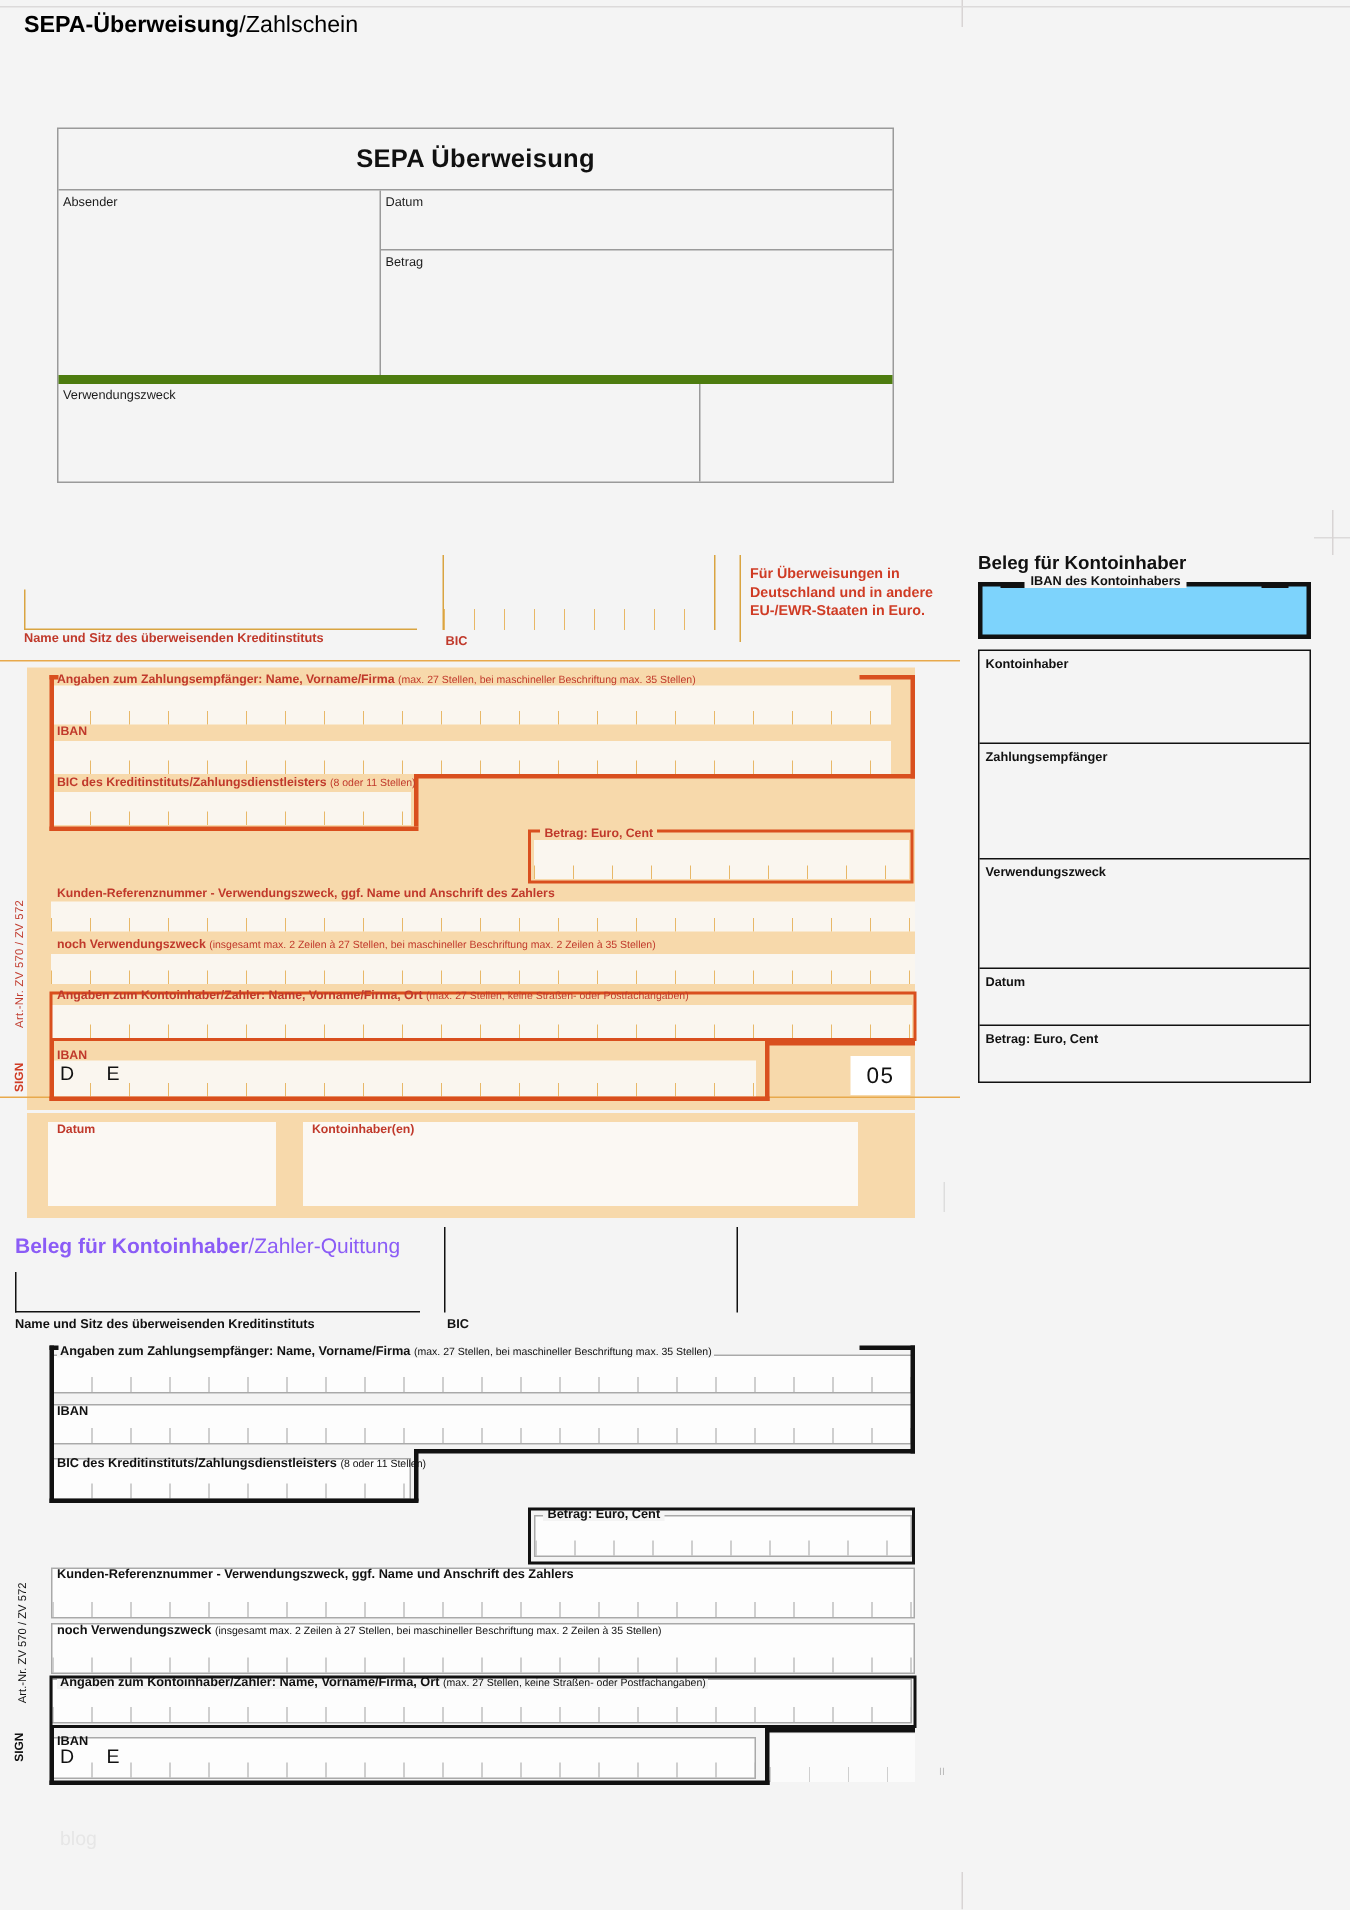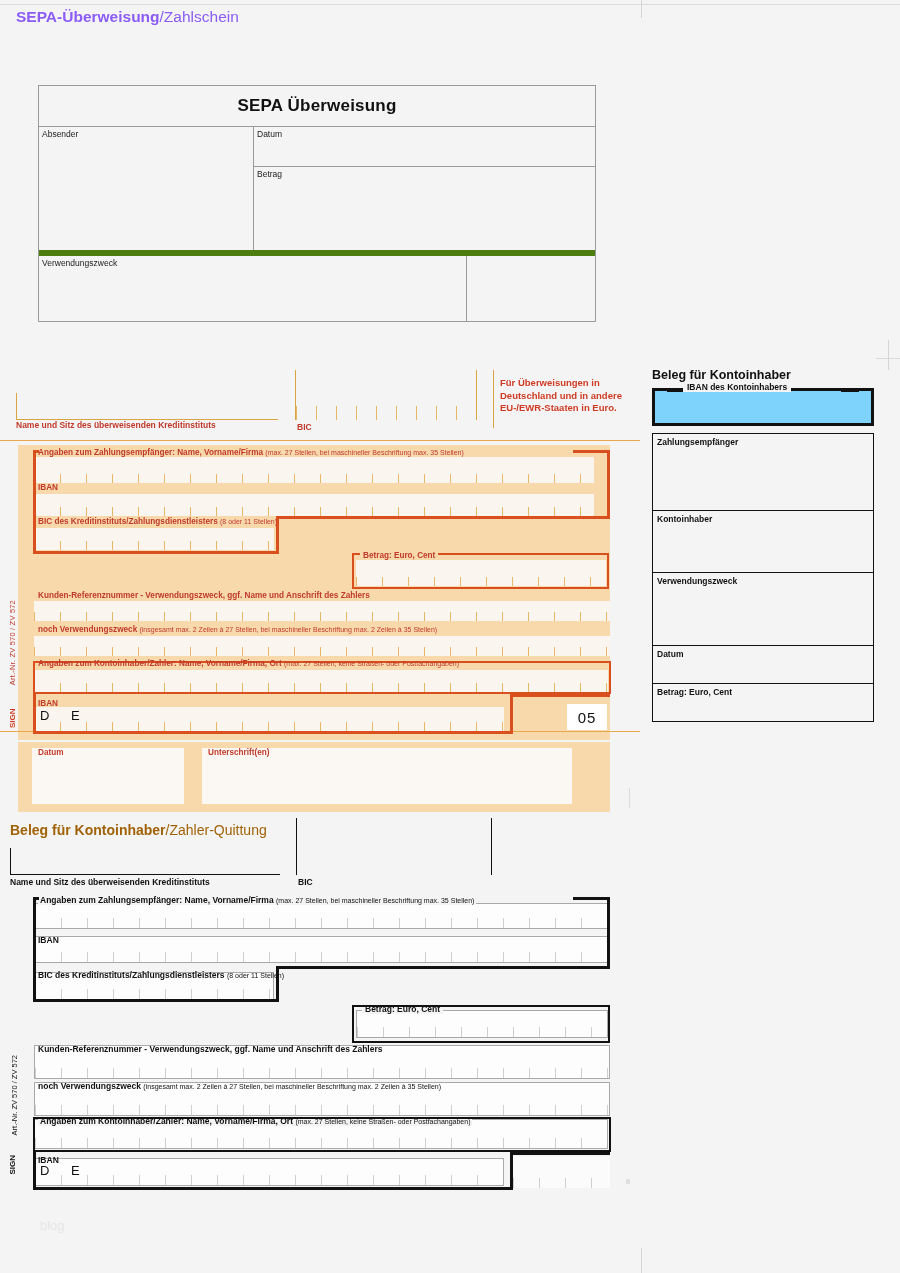--- a/index.html
+++ b/index.html
@@ -29,21 +29,21 @@
   .tv-cell { position: relative; }
   .tv-lbl { position: absolute; left: 3px; top: 2px; font-size: 8.5px; color: #1b1b1b; }
   #tv-abs { width: 215px; border-right: 1px solid #9a9a9a; }
   #tv-emp { width: 214px; border-right: 1px solid #9a9a9a; }
   #tv-right { flex: 1; display: flex; flex-direction: column; }
   #tv-datum { height: 40px; border-bottom: 1px solid #9a9a9a; position: relative; }
   #tv-betrag { flex: 1; position: relative; }
   #tv-bot { display: flex; height: 65px; }
   #tv-vz { flex: 1; border-right: 1px solid #9a9a9a; position: relative; }
   #tv-vz-r { width: 128px; }
-  #so-title { position: absolute; left: 16px; top: 8px; font-size: 15.5px; color: #8b5cf6; }
+  #so-title { position: absolute; left: 16px; top: 8px; font-size: 15.5px; color: #000000; }
   #so-title b { font-weight: bold; }
   #so-title span.light { font-weight: normal; }
   .orange-lbl { color: #c0392b; font-size: 8.5px; font-weight: bold; }
 
   #so-bank-lbl { position: absolute; left: 16px; top: 420px; }
   #so-notice {
     position: absolute; left: 500px; top: 377px; width: 128px;
     font-size: 9.5px; font-weight: bold; color: #cf3b24; line-height: 12.5px;
   }
   #so-bic-bracket { position: absolute; left: 295px; top: 370px; width: 182px; height: 50px;
@@ -94,21 +94,21 @@
   #br-iban-lbl {
     position: absolute; left: 28px; top: -9px; background: #f4f4f4;
     padding: 0 4px; font-size: 8.5px; font-weight: bold; color: #111; white-space: nowrap;
   }
   #br-iban-dash-l { position: absolute; left: 12px; top: -2px; width: 18px; height: 3px; background: #111; }
   #br-iban-dash-r { position: absolute; right: 12px; top: -2px; width: 18px; height: 3px; background: #111; }
   #br-fields { margin-top: 7px; border: 1.5px solid #111; background: #f4f4f4; }
   .br-row { border-bottom: 1.5px solid #111; position: relative; }
   .br-row:last-child { border-bottom: none; }
   .br-lbl { font-size: 8.5px; font-weight: bold; color: #111; padding: 3px 0 0 4px; }
-  #bw-title { position: absolute; left: 8px; top: 4px; font-size: 14px; color: #a16207; }
+  #bw-title { position: absolute; left: 8px; top: 4px; font-size: 14px; color: #8b5cf6; }
   #bw-title b { font-weight: bold; }
   .bw-bracket { position: absolute; border-left: 1px solid #111; border-bottom: 1px solid #111; }
   .bw-lbl { position: absolute; font-size: 8.5px; font-weight: bold; color: #111; white-space: nowrap; }
   .bw-lbl .thin { font-weight: normal; font-size: 7px; }
   #bw-bic-bracket { position: absolute; left: 296px; top: 818px; width: 196px; height: 57px;
     border-left: 1px solid #111; border-right: 1px solid #111; }
   .blkbox { position: absolute; border: 2.5px solid #111; z-index: 5; background: transparent; }
   .blkseg { position: absolute; background: #111; z-index: 5; }
   .wfield { position: absolute; background: #fdfdfd; border: 1px solid #a9a9a9; }
   #bw-artnr {
@@ -243,39 +243,39 @@
     <div class="redseg" style="left:510px;top:694px;width:3px;height:40px;"></div>
     <div class="redseg" style="left:510px;top:694px;width:100px;height:3px;"></div>
 
     <div id="eight-box">05</div>
 
     <div id="so-sign">
       <div id="sign-datum"></div>
       <div id="sign-unter"></div>
     </div>
     <div class="ofield-lbl" style="left:38px;top:748px;">Datum</div>
-    <div class="ofield-lbl" style="left:208px;top:748px;">Unterschrift(en)</div>
+    <div class="ofield-lbl" style="left:208px;top:748px;">Kontoinhaber(en)</div>
 
     <div id="so-artnr">Art.-Nr. ZV 570 / ZV 572</div>
     <div id="so-logo">SIGN</div>
   </div>
 
   <div id="beleg-right">
     <div id="br-title">Beleg für Kontoinhaber</div>
     <div id="br-iban-box">
       <div id="br-iban-dash-l"></div>
       <div id="br-iban-lbl">IBAN des Kontoinhabers</div>
       <div id="br-iban-dash-r"></div>
     </div>
     <div id="br-fields">
+        <div class="br-row" style="height: 62px;">
+          <div class="br-lbl">Kontoinhaber</div>
+        </div>
         <div class="br-row" style="height: 77px;">
           <div class="br-lbl">Zahlungsempfänger</div>
-        </div>
-        <div class="br-row" style="height: 62px;">
-          <div class="br-lbl">Kontoinhaber</div>
         </div>
         <div class="br-row" style="height: 73px;">
           <div class="br-lbl">Verwendungszweck</div>
         </div>
         <div class="br-row" style="height: 38px;">
           <div class="br-lbl">Datum</div>
         </div>
         <div class="br-row" style="height: 37px;">
           <div class="br-lbl">Betrag: Euro, Cent</div>
         </div>

